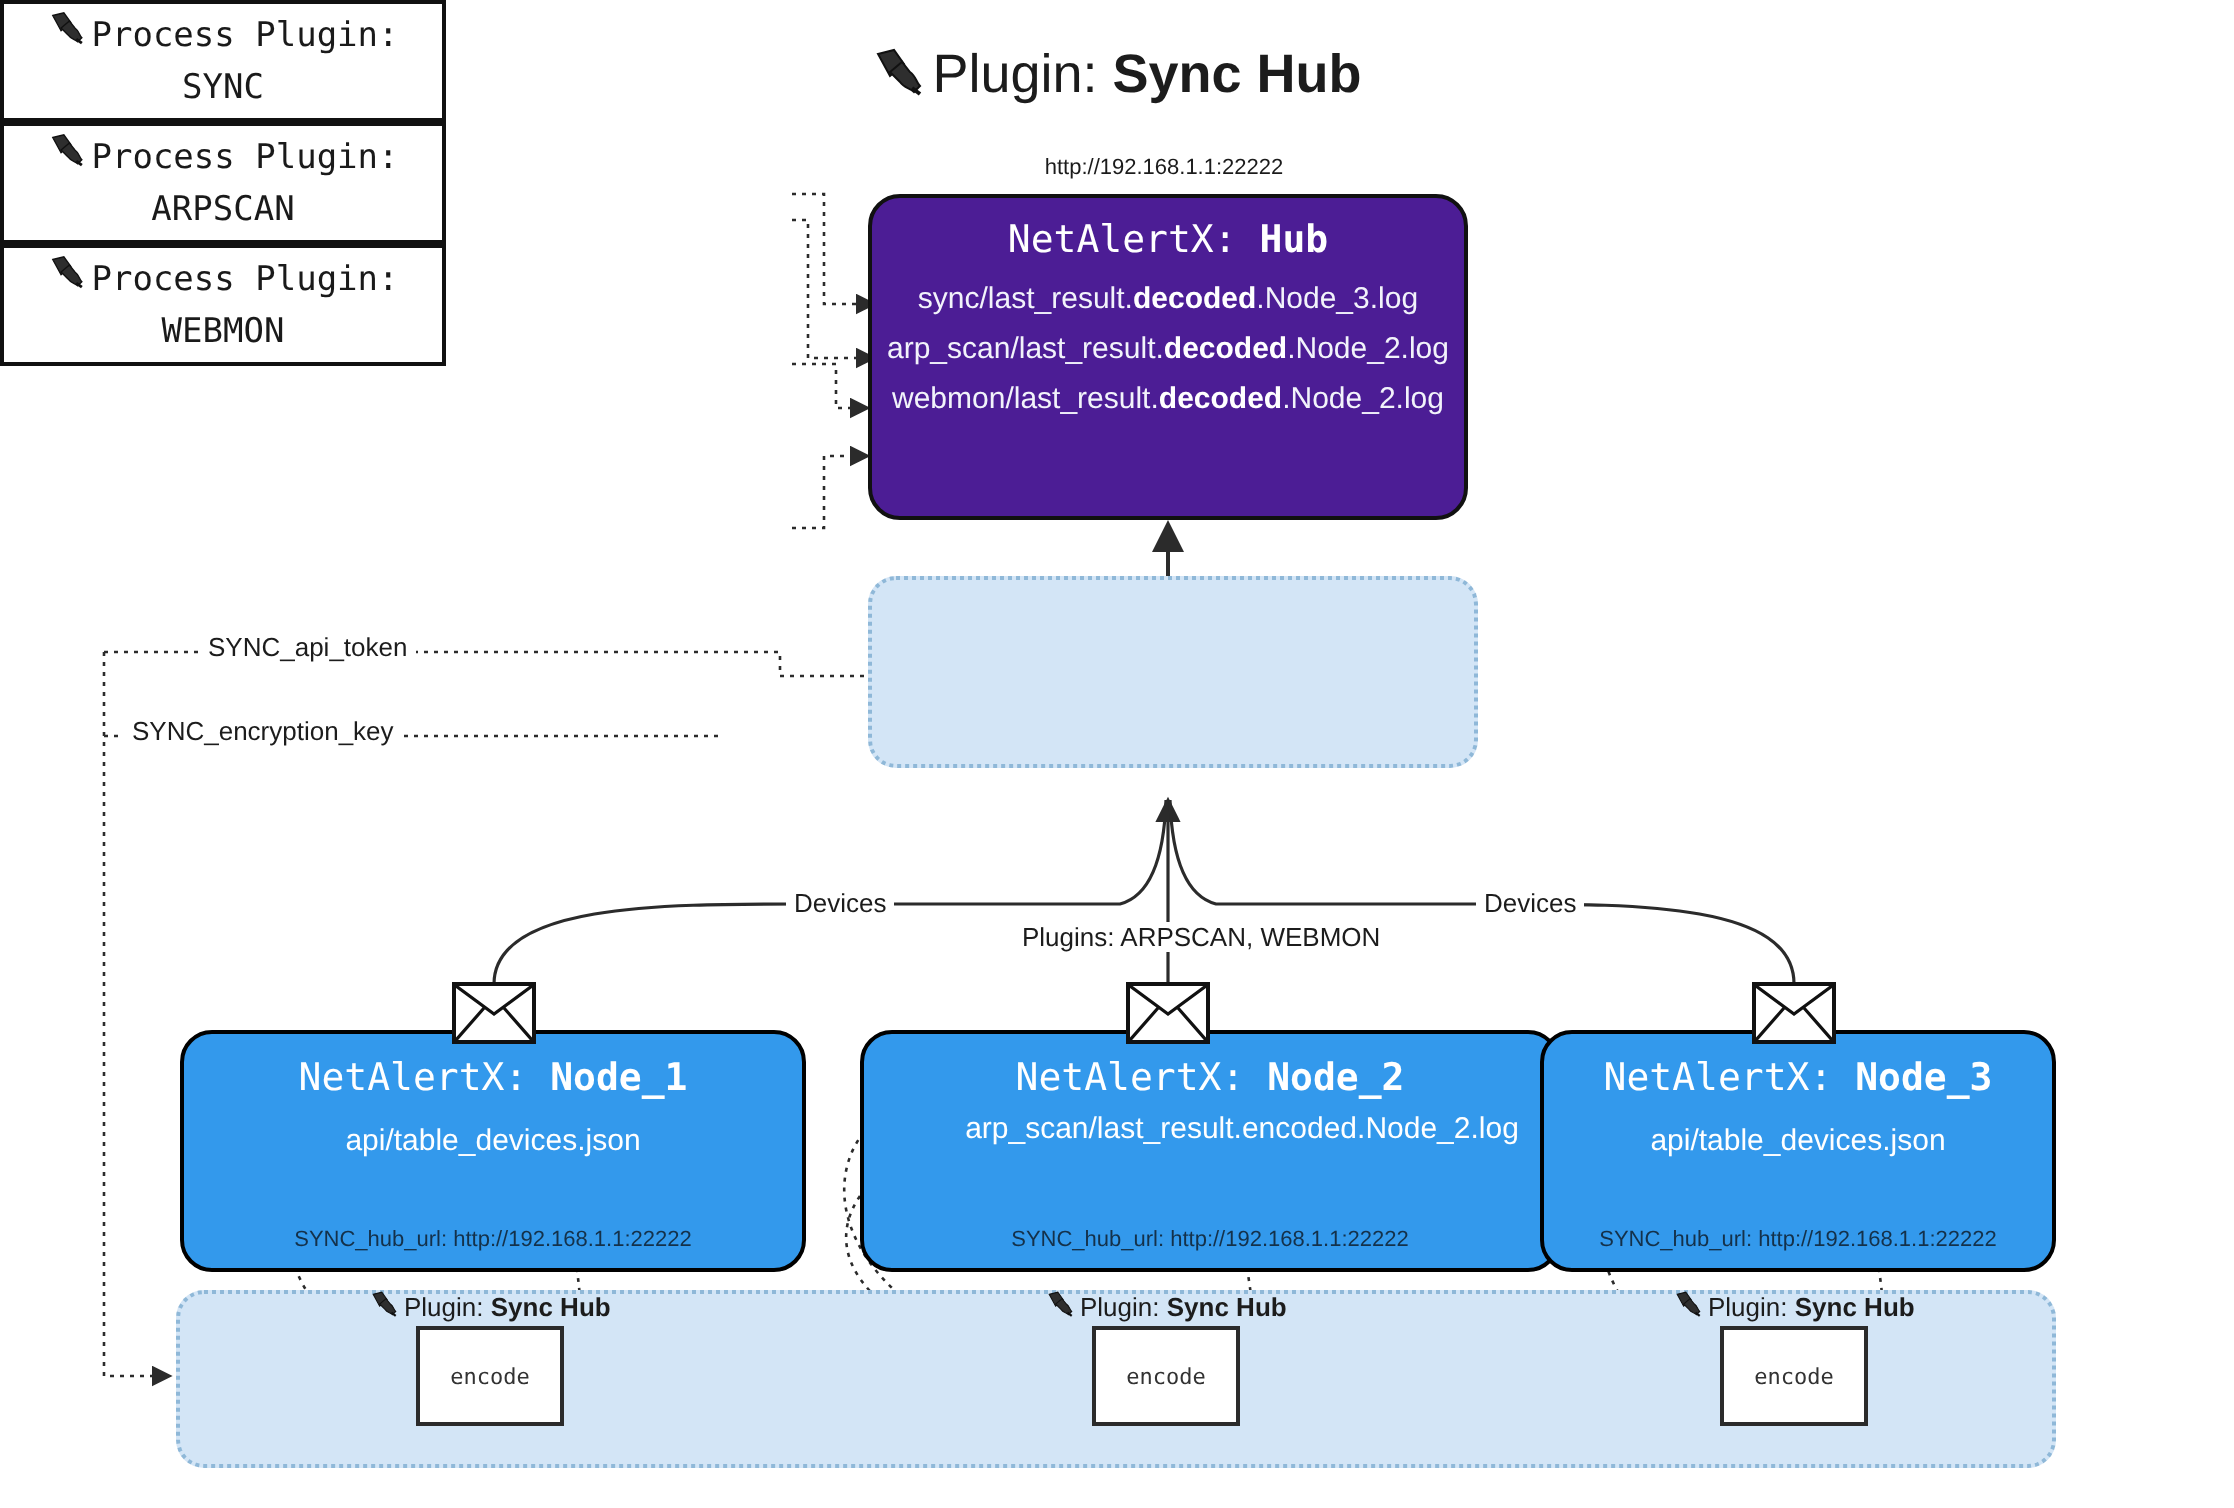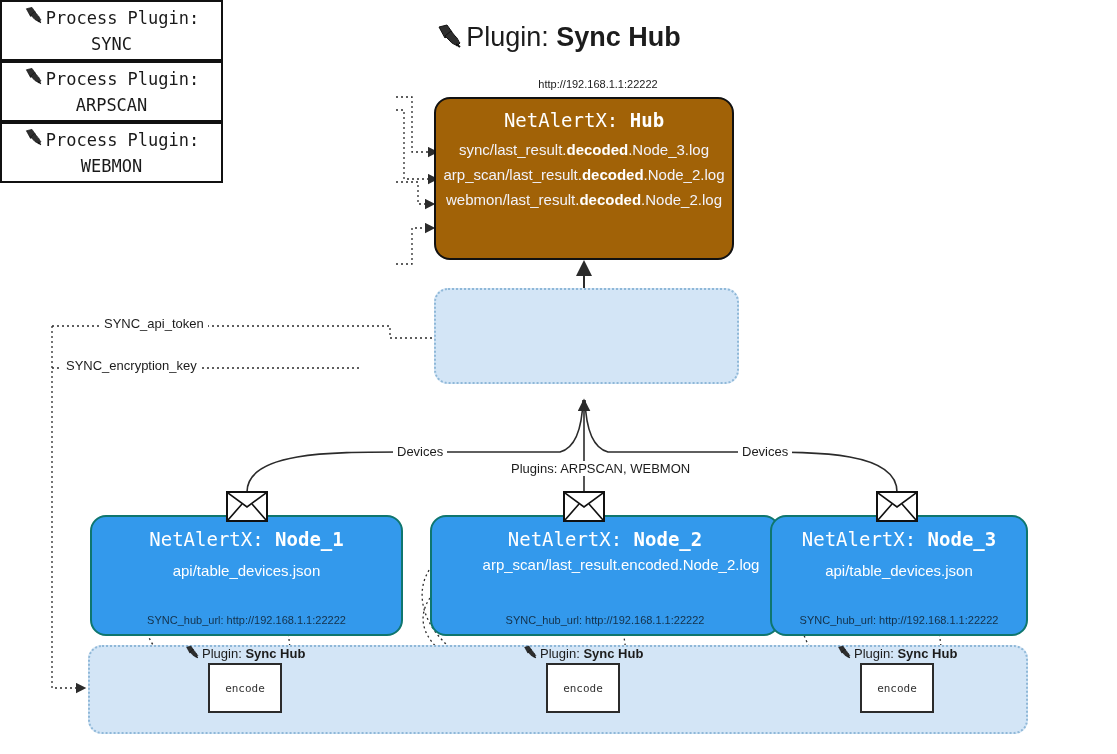--- a/index.html
+++ b/index.html
@@ -76,21 +76,21 @@
 
   
   .hub-url {
     position: absolute;
     text-align: center;
     font-size: 11px;
     color: #1b1b1b;
     white-space: nowrap;
   }
   .hub-box {
-    background: #a16207;
+    background: #4c1d95;
     border: 2px solid #111111;
     border-radius: 16px;
     color: #ffffff;
     padding-top: 10px;
     overflow: hidden;
   }
   .hub-title {
     font-family: "DejaVu Sans Mono", "Liberation Mono", monospace;
     font-size: 19px;
     text-align: center;
@@ -137,21 +137,21 @@
     color: #1c1c1c;
     white-space: nowrap;
     display: flex;
     align-items: center;
   }
   .sub-plugin-label b { font-weight: 700; }
 
   
   .node-box {
     background: #3399ec;
-    border: 2px solid #0f766e;
+    border: 2px solid #000000;
     border-radius: 16px;
     color: #ffffff;
     box-sizing: border-box;
     position: absolute;
     overflow: hidden;
   }
   .node-title {
     font-family: "DejaVu Sans Mono", "Liberation Mono", monospace;
     font-size: 19px;
     text-align: center;
@@ -300,21 +300,21 @@
             <path d="M9,13 L14,18 C16,21 19,21 21,23 L24,20 C22,18 22,15 19,13 L15,8 Z"></path>
             <path d="M20,21 l4,3" stroke-width="2"></path>
           </g>
         </svg>
       </span>
       <span>Process Plugin:</span>
     </div>
     <div class="line2">WEBMON</div>
   </div>
 
-  <div class="hub-url" style="left:448px; top:78px; width:300px;">http://192.168.1.1:22222</div>
+  <div class="hub-url" style="left:432px; top:78px; width:300px;">http://192.168.1.1:22222</div>
 
   <div class="node hub-box" style="left:434px; top:97px; width:300px; height:163px;">
     <div class="hub-title">
       <span>NetAlertX:</span>&nbsp;<b>Hub</b>
     </div>
     <div class="hub-line">
       <span>sync/last_result.</span><b>decoded</b><span>.Node_3.log</span>
     </div>
     <div class="hub-line">
       <span>arp_scan/last_result.</span><b>decoded</b><span>.Node_2.log</span>

